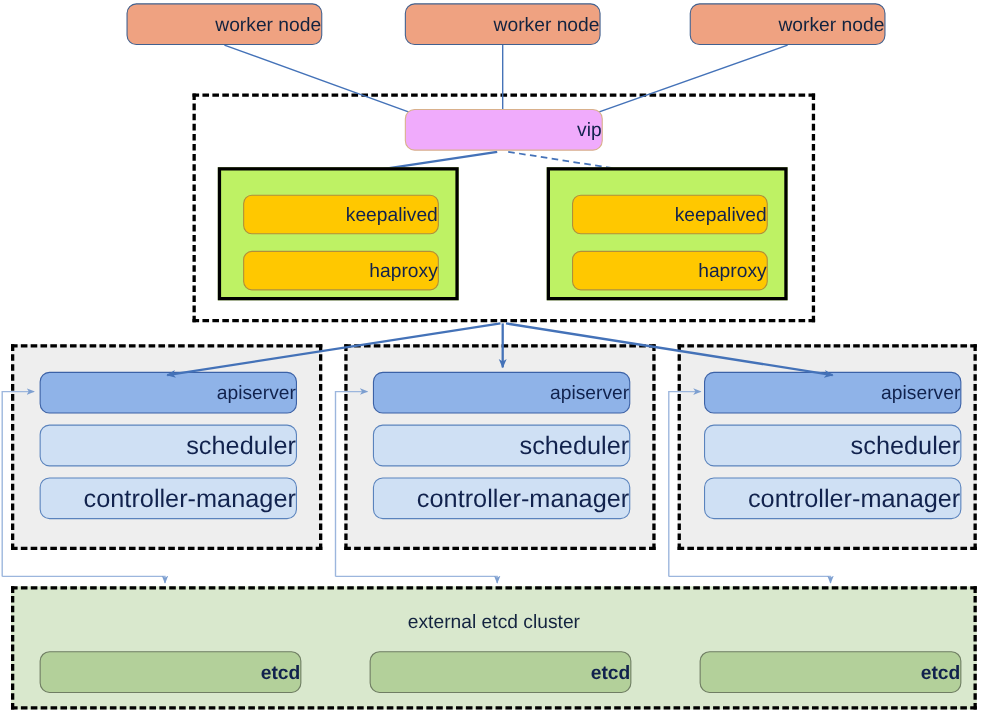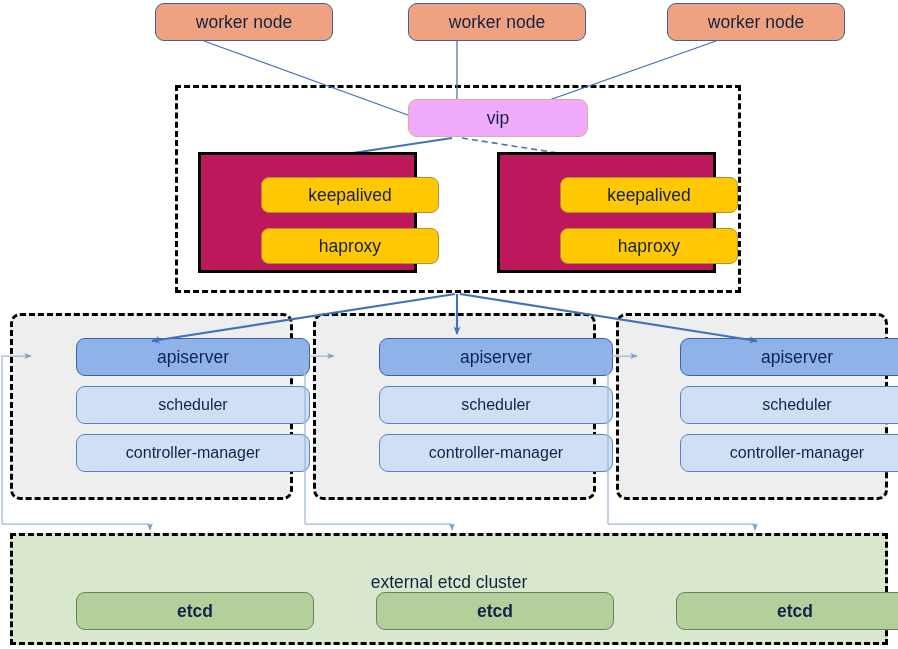--- a/index.html
+++ b/index.html
@@ -29,60 +29,59 @@
     height: 649px;
     pointer-events: none;
     z-index: 5;
   }
 
   .node {
     position: absolute;
     box-sizing: border-box;
     display: flex;
     align-items: center;
-    justify-content: center;
+    justify-content: flex-end;
     text-align: center;
     color: #11224d;
     z-index: 10;
-    margin-left: 40px;
   }
 
   
   .worker {
     background: #efa281;
     border: 1.3px solid #41618f;
     border-radius: 9px;
     font-size: 17.5px;
     color: #13233f;
   }
 
   
   .group-dashed {
     position: absolute;
     box-sizing: border-box;
     border: 3px dashed #000000;
     z-index: 2;
   }
   .lb-group   { background: #ffffff; }
-  .cp-group   { background: #eeeeee; border-radius: 10px; }
+  .cp-group   { background: #eeeeee; }
   .etcd-group { background: #d9e8cd; }
 
   
   .vip {
     background: #f0abfc;
     border: 1.3px solid #d9b18c;
     border-radius: 9px;
     font-size: 17.5px;
   }
 
   
   .lb-box {
     position: absolute;
     box-sizing: border-box;
-    background: #be185d;
+    background: #bef264;
     border: 3px solid #000000;
     z-index: 6;
   }
   .lb-item {
     background: #ffc800;
     border: 1.1px solid #b08f3a;
     border-radius: 8px;
     font-size: 17.5px;
   }
 
@@ -90,32 +89,31 @@
   .cp-apiserver {
     background: #8fb3e8;
     border: 1.2px solid #3b61a6;
     border-radius: 9px;
     font-size: 17.5px;
   }
   .cp-component {
     background: #cfe0f4;
     border: 1.2px solid #5a83bd;
     border-radius: 9px;
-    font-size: 16px;
+    font-size: 23px;
   }
 
   
   .etcd-title {
     position: absolute;
     z-index: 10;
     font-size: 17.5px;
     color: #13233f;
     text-align: center;
     width: 100%;
-    margin-top: 17px;
   }
   .etcd-item {
     background: #b3d09a;
     border: 1.2px solid #6f7d63;
     border-radius: 9px;
     font-size: 17.5px;
     font-weight: bold;
   }
 </style>
 </head>

